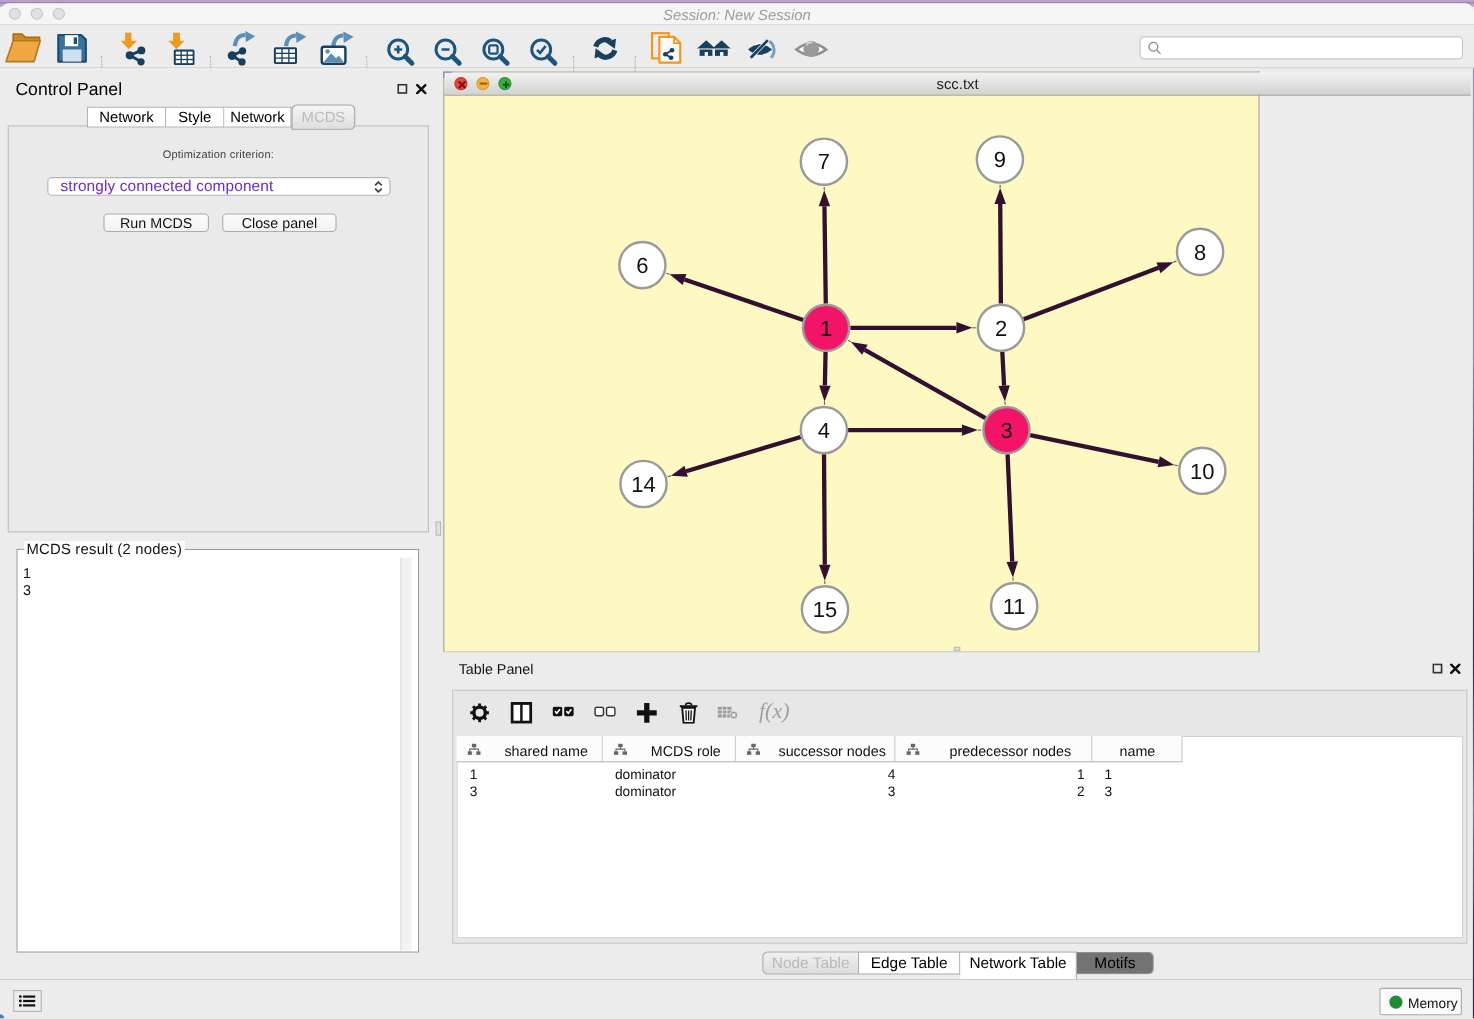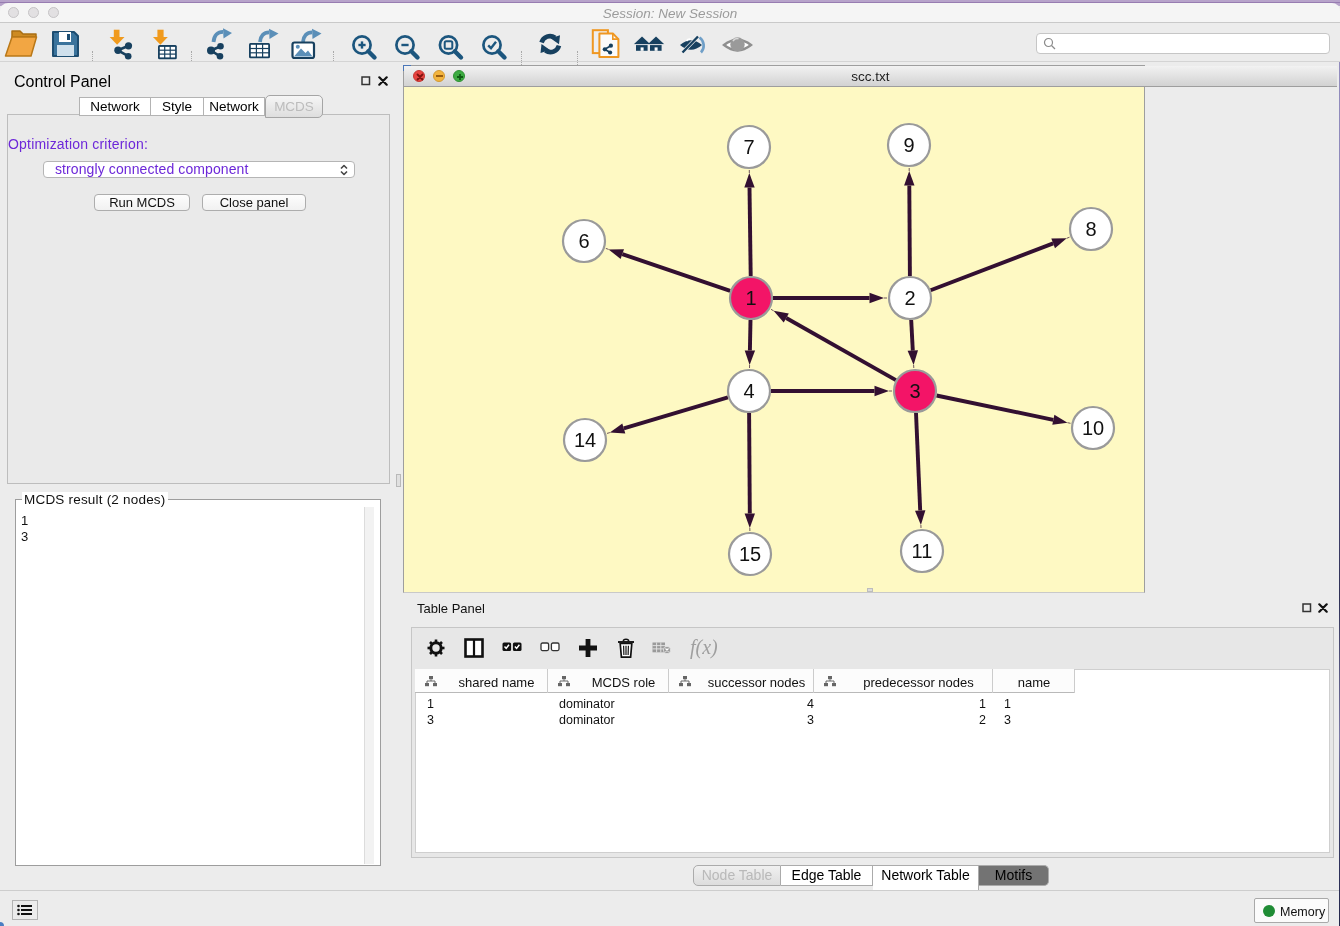--- a/index.html
+++ b/index.html
@@ -162,21 +162,21 @@
       <path d="M1.3 1.3 L8.7 8.7 M8.7 1.3 L1.3 8.7" stroke="#111" stroke-width="2.2" stroke-linecap="round"></path>
     </svg>
 
   <div class="abs" style="left:7px;top:52px;width:383px;height:370px;background:#eaeaea;border:1px solid #bdbdbd;"></div>
 
   <div class="abs" style="left:79px;top:35px;width:72px;height:19px;background:#fff;border:1px solid #b3b3b3;font-size:13.5px;text-align:center;line-height:18px;color:#000;">Network</div>
   <div class="abs" style="left:151px;top:35px;width:53px;height:19px;background:#fff;border:1px solid #b3b3b3;border-left:none;font-size:13.5px;text-align:center;line-height:18px;color:#000;">Style</div>
   <div class="abs" style="left:204px;top:35px;width:61px;height:19px;background:#fff;border:1px solid #b3b3b3;border-left:none;font-size:13.5px;text-align:center;line-height:18px;color:#000;">Network</div>
   <div class="abs" style="left:265px;top:33px;width:58px;height:23px;background:linear-gradient(#f6f6f6,#dedede);border:1px solid #a5a5a5;border-radius:5px 5px 5px 0;font-size:13.5px;text-align:center;line-height:21px;color:#bcbcbc;">MCDS</div>
 
-  <div class="abs" style="left:8px;top:74px;width:381px;font-size:14px;letter-spacing:0.2px;color:#6d28d9;text-align:left;">Optimization criterion:</div>
+  <div class="abs" style="left:8px;top:74px;width:381px;font-size:10px;letter-spacing:0.2px;color:#404040;text-align:center;">Optimization criterion:</div>
   <div class="abs" style="left:43px;top:99px;width:312px;height:17px;background:#fff;border:1px solid #b5b5b5;border-radius:4px;font-size:14px;letter-spacing:0.1px;color:#6d28d9;line-height:15px;padding-left:11px;">strongly connected component
     <svg width="10" height="12" style="position:absolute;right:5px;top:2px;" viewBox="0 0 10 12">
         <path d="M2 4.5 L5 1.5 L8 4.5" fill="none" stroke="#444" stroke-width="1.6" stroke-linejoin="round"></path>
         <path d="M2 7.5 L5 10.5 L8 7.5" fill="none" stroke="#444" stroke-width="1.6" stroke-linejoin="round"></path>
       </svg>
   </div>
   <div class="abs" style="left:94px;top:132px;width:96px;height:17px;background:linear-gradient(#fdfdfd,#f1f1f1);border:1px solid #adadad;border-radius:4px;font-size:13px;text-align:center;line-height:15px;color:#111;">Run MCDS</div>
   <div class="abs" style="left:202px;top:132px;width:104px;height:17px;background:linear-gradient(#fdfdfd,#f1f1f1);border:1px solid #adadad;border-radius:4px;font-size:13px;text-align:center;line-height:15px;color:#111;">Close panel</div>
 
   <div class="abs" style="left:15px;top:437px;width:366px;height:367px;background:#fff;border:1px solid #9d9d9d;"></div>

